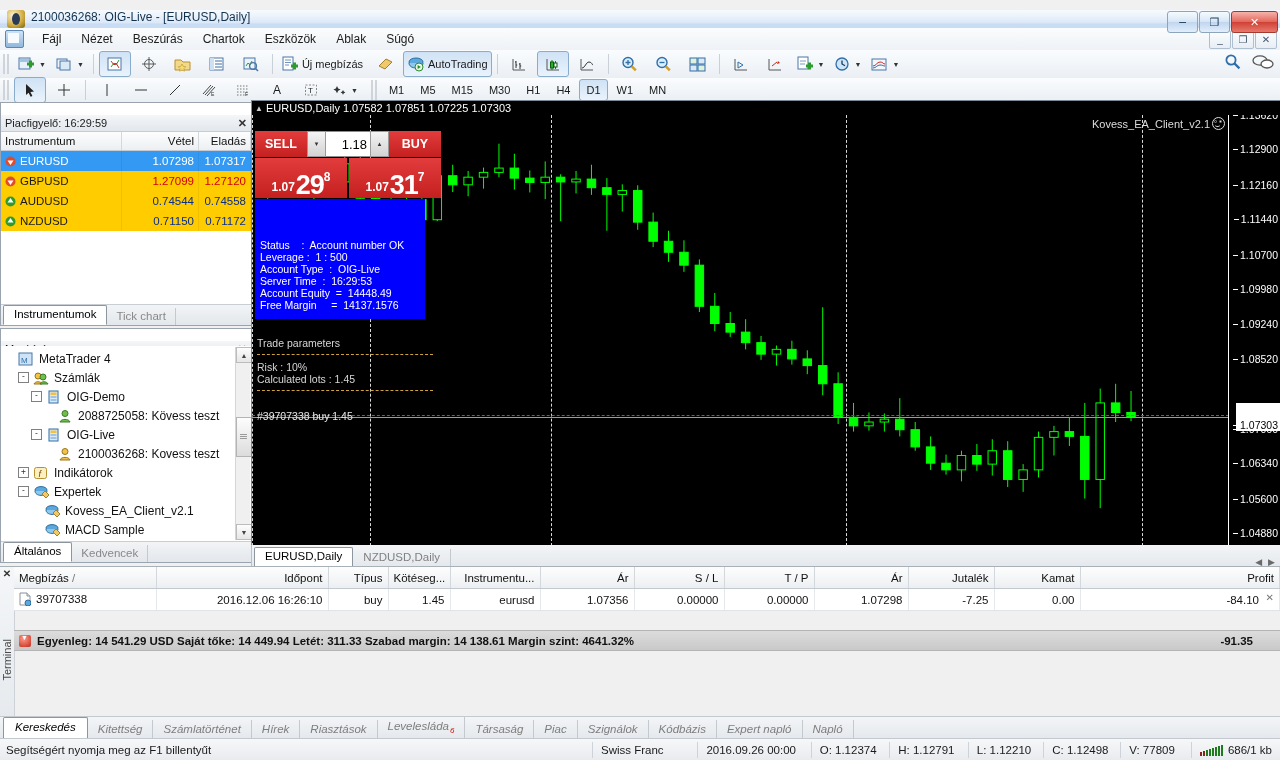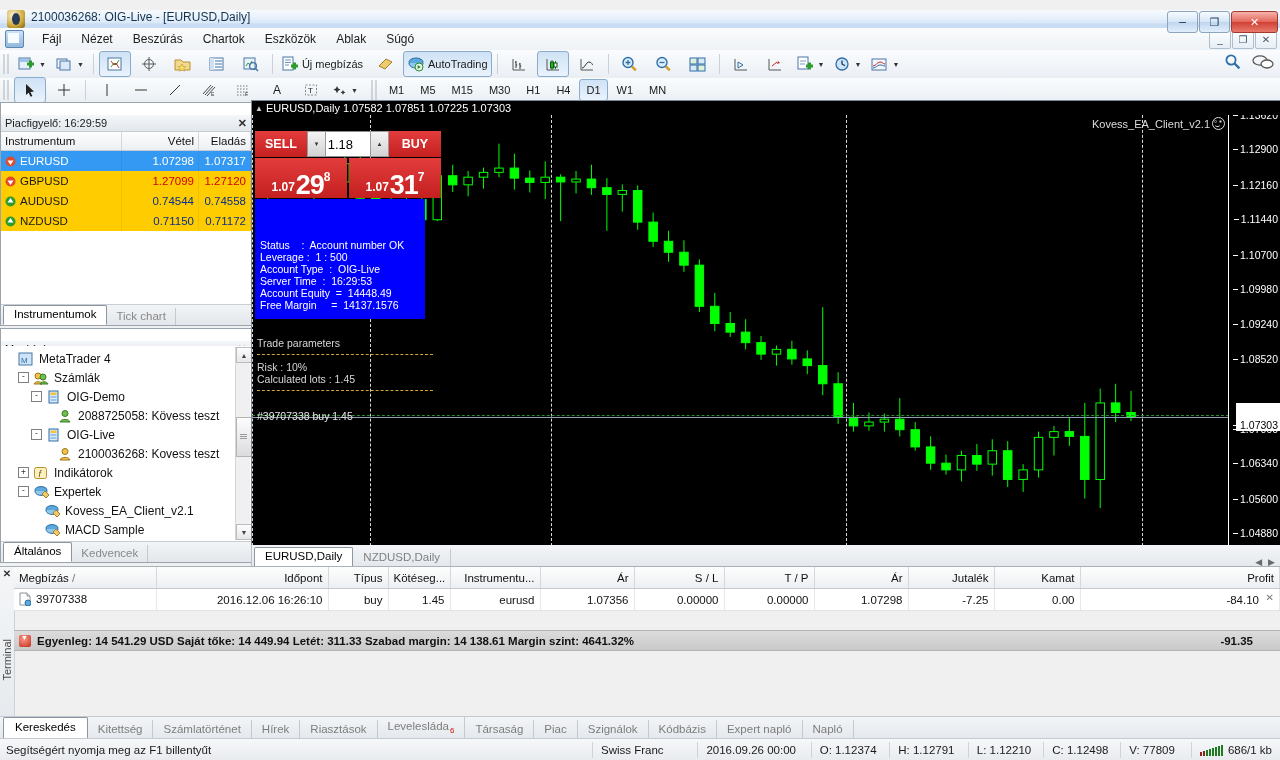--- a/index.html
+++ b/index.html
@@ -217,21 +217,21 @@
     font-size:12.5px;font-weight:bold;width:52px;
   }
   .ea-lot-wrap{display:flex;align-items:stretch;flex:1;}
   .ea-spin{
     width:17px;background:linear-gradient(180deg,#f4f4f4,#d3d3d3);
     border:1px solid #9a9a9a;display:flex;align-items:center;justify-content:center;
     font-size:7px;color:#333;
   }
   .ea-lot{
     flex:1;background:#fff;border:1px solid #8c8c8c;border-left:0;border-right:0;
-    display:flex;align-items:center;justify-content:flex-end;padding-right:17px;
+    display:flex;align-items:center;justify-content:flex-end;padding-right:3px;
     font-size:13px;color:#000;
   }
   .ea-row2{display:flex;height:40px;margin-top:1px;}
   .ea-price{
     width:50%;background:linear-gradient(180deg,#e23c3c,#c52020);
     color:#fff;display:flex;align-items:flex-end;justify-content:center;position:relative;
   }
   .ea-price .small{font-size:12px;font-weight:bold;margin-bottom:4px;margin-right:1px;}
   .ea-price .big{font-size:27px;font-weight:bold;line-height:26px;letter-spacing:-1px;}
   .ea-price .sup{font-size:12px;font-weight:bold;vertical-align:super;margin-bottom:14px;}
@@ -295,21 +295,21 @@
     display:flex;align-items:center;font-size:11.5px;font-weight:bold;color:#111;padding:0 5px;
   }
   .bal-icon{
     width:12px;height:12px;margin-right:6px;flex:none;border-radius:2px;
     background:radial-gradient(circle at 40% 30%,#ff9a8a,#c22a18);position:relative;
   }
   .bal-icon:after{content:"▼";position:absolute;left:2px;top:-1px;font-size:7px;color:#fff;}
   .term-tabs{
     position:absolute;left:0;bottom:0;width:1280px;height:22px;
     background:linear-gradient(180deg,#f3f5f7,#e4e8ec);border-top:1px solid #c3c9cf;
-    display:flex;align-items:flex-end;
+    display:flex;align-items:flex-end;font-style:italic;
   }
   .tm-tab{padding:3px 10px 4px 10px;font-size:11.5px;color:#7d7d7d;border-right:1px solid #c3c9cf;}
   .tm-tab.active{
     color:#000;background:#fff;border:1px solid #8d969f;border-bottom:1px solid #fff;
     margin:-2px 0 0 3px;border-radius:2px 2px 0 0;padding:3px 11px 5px 11px;font-weight:normal;
   }
   .badge{color:#d01000;font-size:8px;vertical-align:sub;margin-left:1px;}
 
   
   #statusbar{

